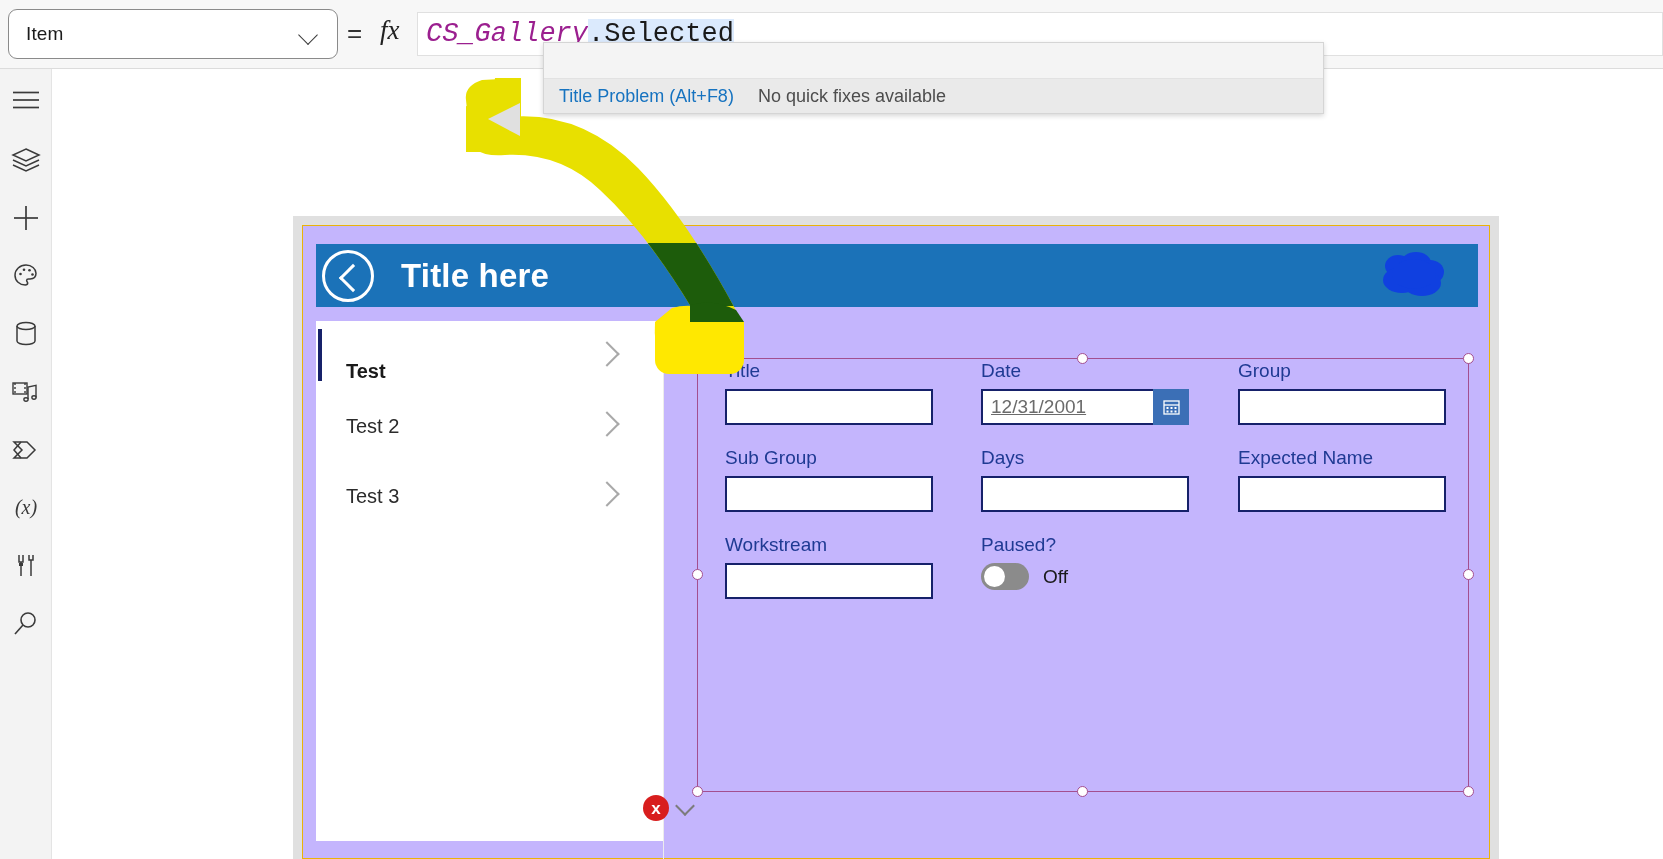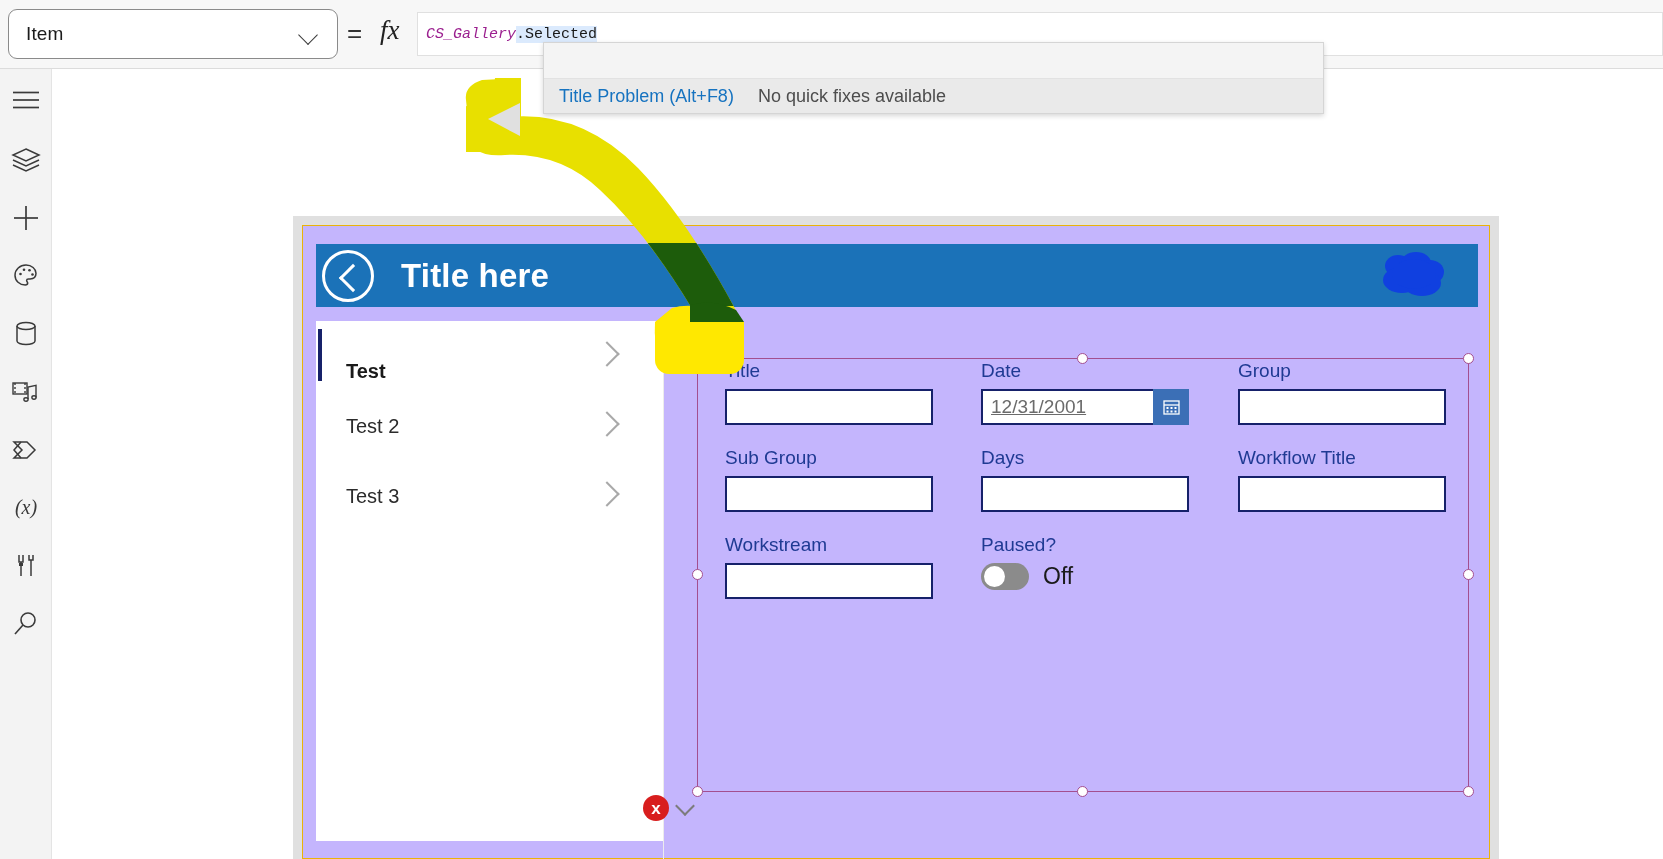--- a/index.html
+++ b/index.html
@@ -47,21 +47,21 @@
   .fx-sign {
     position: absolute; left: 380px; top: 15px;
     font-size: 27px; color: #222; font-family: "Liberation Serif", serif;
     font-style: italic;
   }
   .formula-box {
     position: absolute; left: 417px; top: 12px; right: 0; height: 44px;
     background: #ffffff; border: 1px solid #e0e0e0;
     display: flex; align-items: center;
     font-family: "Liberation Mono", monospace;
-    font-size: 15px;
+    font-size: 27px;
   }
   .fml-ident { color: #9b1f8f; font-style: italic; padding-left: 8px; }
   .fml-prop  { color: #1a1a1a; background: #dbeafd; }
 
   
   .err-tip {
     position: absolute; left: 543px; top: 42px; width: 781px; height: 72px;
     background: #f4f4f4;
     border: 1px solid #d5d5d5;
     box-shadow: 0 2px 5px rgba(0,0,0,.16);
@@ -187,21 +187,21 @@
   }
   .toggle-row { position: absolute; display: flex; align-items: center; }
   .toggle {
     width: 48px; height: 27px; border-radius: 14px; background: #8b8b8b;
     position: relative; cursor: pointer;
   }
   .toggle .knob {
     position: absolute; left: 3px; top: 3px;
     width: 21px; height: 21px; border-radius: 50%; background: #ffffff;
   }
-  .toggle-label { font-size: 23px; color: #1a1a1a; margin-left: 14px; }
+  .toggle-label { font-size: 19px; color: #1a1a1a; margin-left: 14px; }
 
   
   .sel-rect {
     position: absolute; left: 697px; top: 358px;
     width: 772px; height: 434px;
     border: 1.5px solid #a34f8f;
     pointer-events: none; z-index: 25;
   }
   .handle {
     position: absolute; width: 11px; height: 11px; border-radius: 50%;
@@ -419,21 +419,21 @@
         <div class="flabel">Sub Group</div>
         <div class="fbox"></div>
       </div>
 
       <div class="field" style="left:280px; top:101px;">
         <div class="flabel">Days</div>
         <div class="fbox"></div>
       </div>
 
       <div class="field" style="left:537px; top:101px;">
-        <div class="flabel">Workflow Title</div>
+        <div class="flabel">Expected Name</div>
         <div class="fbox"></div>
       </div>
 
       <div class="field" style="left:24px;  top:188px;">
         <div class="flabel">Workstream</div>
         <div class="fbox"></div>
       </div>
 
       <div class="field" style="left:280px; top:188px;">
         <div class="flabel">Paused?</div>

